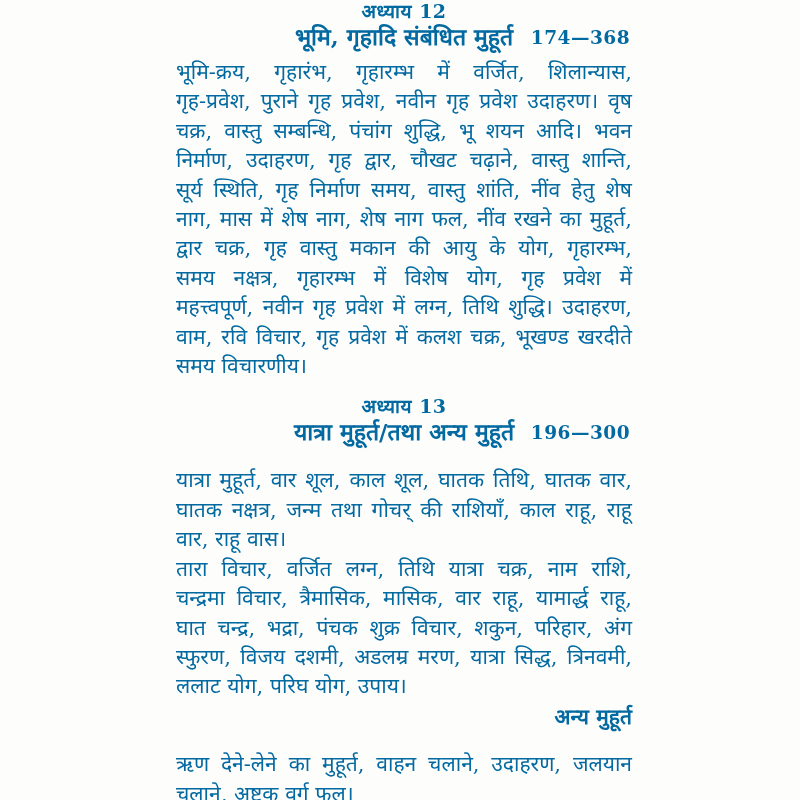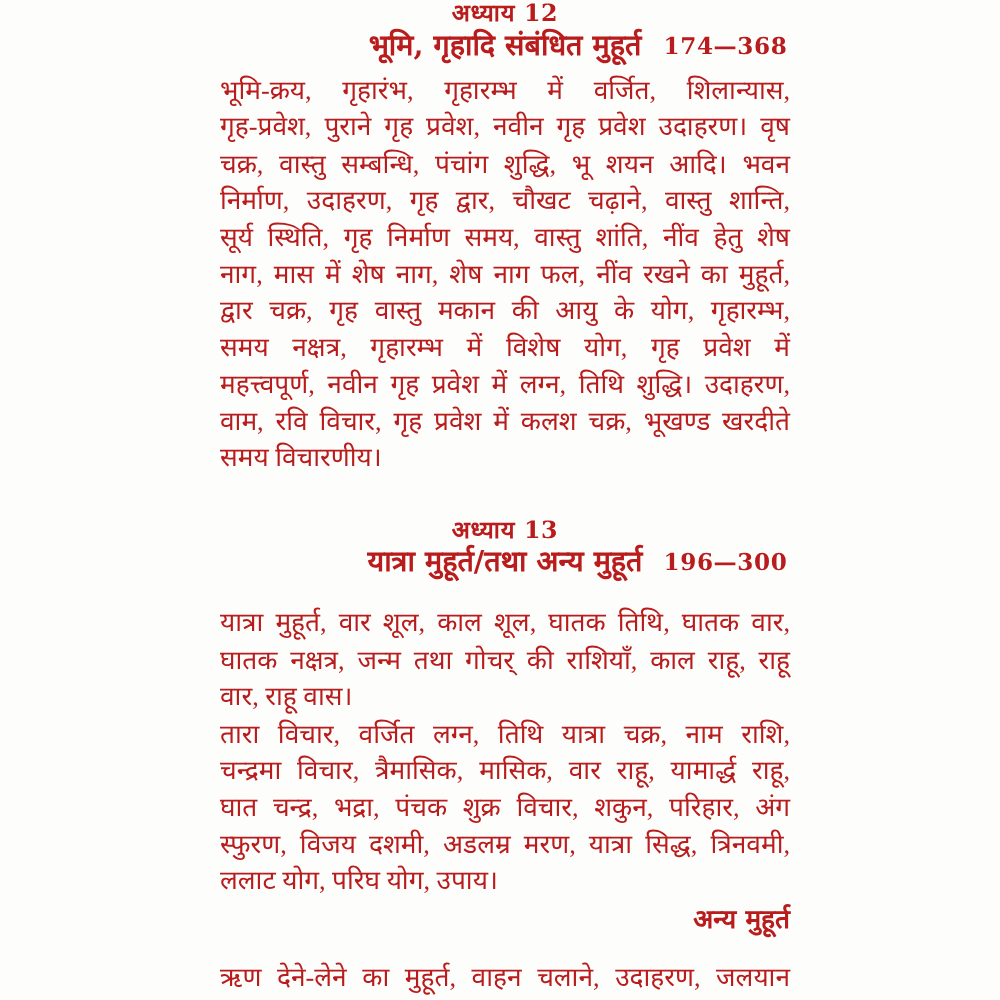--- a/index.html
+++ b/index.html
@@ -10,58 +10,57 @@
     width: 800px;
     height: 800px;
     background: #ffffff;
     font-family: "DejaVu Serif", "Liberation Serif", serif;
   }
   .page {
     position: relative;
     width: 800px;
     height: 800px;
     background: #fdfdfc;
-    color: #b91c1c;
+    color: #0369a1;
     overflow: hidden;
   }
   .content {
     position: absolute;
     left: 176px;
     top: 0;
     width: 456px;
   }
   .chapter {
     text-align: center;
     font-weight: 700;
     font-size: 19px;
     line-height: 22px;
     letter-spacing: 0.5px;
   }
   .chapter.c13 {
-    margin-top: 32px;
+    margin-top: 14px;
   }
   .title-row {
     position: relative;
     text-align: center;
     font-weight: 700;
     font-size: 23px;
     line-height: 30px;
   }
   .title-row .pages {
     position: absolute;
     right: 2px;
     top: 4px;
     font-weight: 600;
     font-size: 18.5px;
     line-height: 24px;
     letter-spacing: 0.5px;
   }
   .para {
     margin-top: 6px;
-    font-family: Liberation Serif, serif;
   }
   .para.p2, .para.p3 {
     margin-top: 19px;
   }
   .line {
     font-size: 21px;
     line-height: 29.4px;
     text-align: justify;
     text-align-last: justify;
   }

